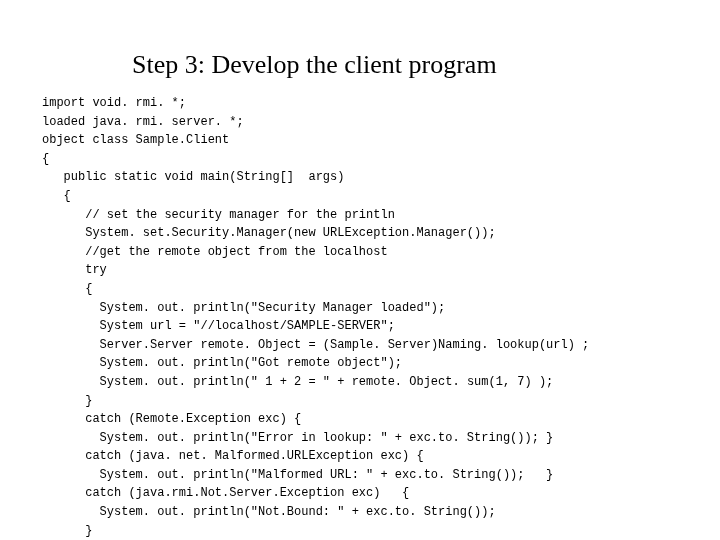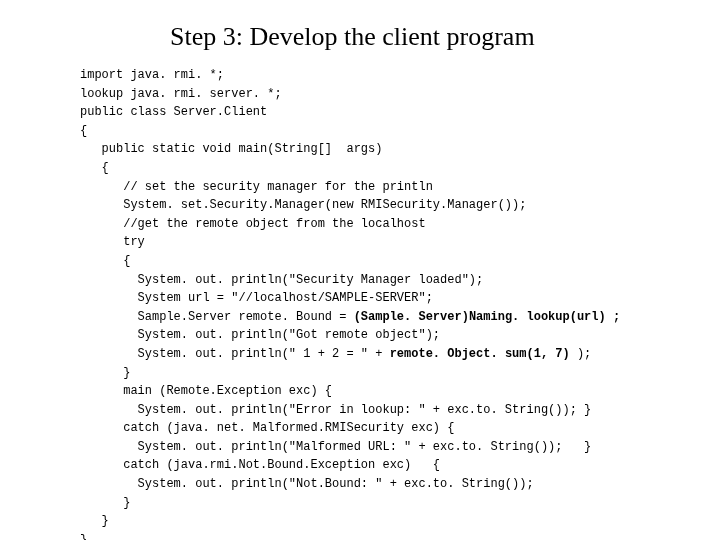--- a/index.html
+++ b/index.html
@@ -8,61 +8,62 @@
     width: 720px;
     height: 540px;
     background: #ffffff;
     font-family: "Times New Roman", Times, serif;
     color: #000;
   }
   .slide {
     box-sizing: border-box;
     width: 720px;
     height: 460px;
-    padding: 22px 40px 0 80px;
+    padding: 22px 40px 0 42px;
+    margin-top: 28px;
   }
   .title {
     font-size: 26px;
     font-weight: 400;
     text-align: left;
     margin: 0 0 14px 90px;
   }
   .code {
     font-family: "Courier New", Courier, monospace;
     font-size: 12px;
     line-height: 1.55;
     white-space: pre;
   }
-  .bold { font-weight: bold; }
+  .bold { font-weight: normal; }
 </style>
 </head>
 <body>
 
 <div class="slide">
   <h1 class="title">Step 3: Develop the client program</h1>
 
-  <div class="code"><span>import java. rmi. *;</span>
-<span>lookup java. rmi. server. *;</span>
-<span>public class Server.Client</span>
+  <div class="code"><span>import void. rmi. *;</span>
+<span>loaded java. rmi. server. *;</span>
+<span>object class Sample.Client</span>
 <span>{</span>
 <span>   public static void main(String[]  args)</span>
 <span>   {</span>
 <span>      // set the security manager for the println</span>
-<span>      System. set.Security.Manager(new RMISecurity.Manager());</span>
+<span>      System. set.Security.Manager(new URLException.Manager());</span>
 <span>      //get the remote object from the localhost</span>
 <span>      try</span>
 <span>      {</span>
 <span>        System. out. println("Security Manager loaded");</span>
 <span>        System url = "//localhost/SAMPLE-SERVER";</span>
-<span>        Sample.Server remote. Bound = </span><span class="bold">(Sample. Server)Naming. lookup(url) ;</span>
+<span>        Server.Server remote. Object = </span><span class="bold">(Sample. Server)Naming. lookup(url) ;</span>
 <span>        System. out. println("Got remote object");</span>
 <span>        System. out. println(" 1 + 2 = " + </span><span class="bold">remote. Object. sum(1, 7) </span><span>);</span>
 <span>      }</span>
-<span>      main (Remote.Exception exc) {</span>
+<span>      catch (Remote.Exception exc) {</span>
 <span>        System. out. println("Error in lookup: " + exc.to. String()); }</span>
-<span>      catch (java. net. Malformed.RMISecurity exc) {</span>
+<span>      catch (java. net. Malformed.URLException exc) {</span>
 <span>        System. out. println("Malformed URL: " + exc.to. String());   }</span>
-<span>      catch (java.rmi.Not.Bound.Exception exc)   {</span>
+<span>      catch (java.rmi.Not.Server.Exception exc)   {</span>
 <span>        System. out. println("Not.Bound: " + exc.to. String());</span>
 <span>      }</span>
 <span>   }</span>
 <span>}</span></div>
 </div>
 
 </body></html>

